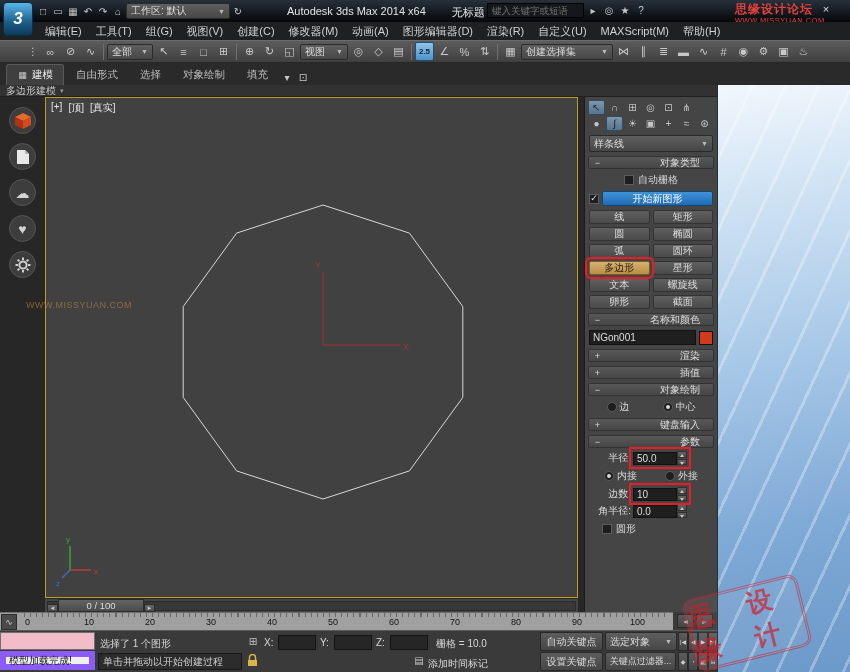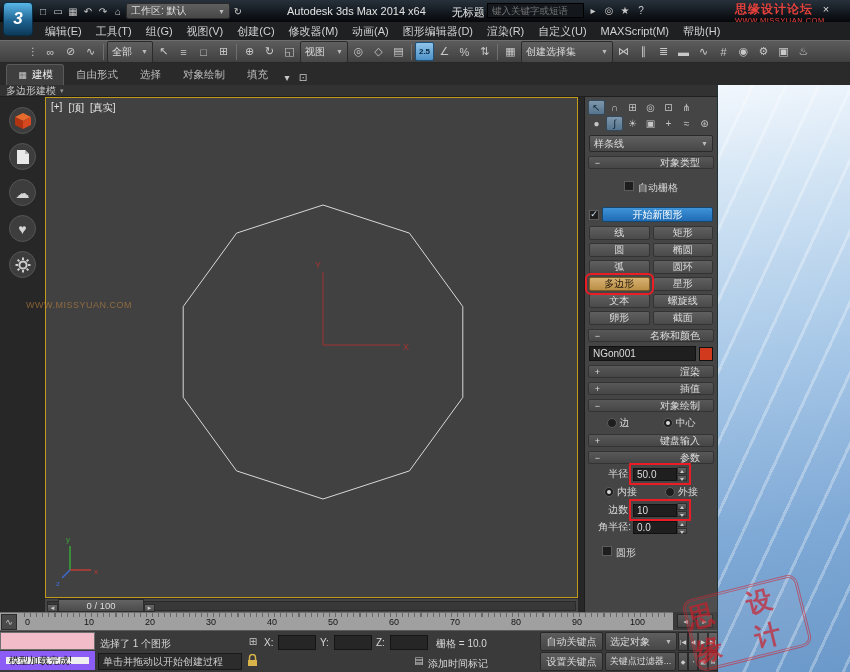--- a/index.html
+++ b/index.html
@@ -19,21 +19,21 @@
   .search{position:absolute;left:487px;top:3px;display:flex;align-items:center;gap:2px}
   .search input{width:97px;height:15px;background:#14181c;border:1px solid #000;color:#9a9a9a;font-size:9.5px;padding:0 4px;font-family:inherit}
   .brand{position:absolute;left:735px;top:3px;line-height:1;text-align:left}
   .brand .b1{color:#e8413c;font-size:12px;font-weight:bold;letter-spacing:1px}
   .brand .b2{color:#e8413c;font-size:7.5px;letter-spacing:.5px;margin-top:2px}
   .closebtn{position:absolute;left:818px;top:2px;width:16px;height:14px;color:#ddd;font-size:11px;display:flex;align-items:center;justify-content:center}
 
   
   .maintoolbar{position:absolute;left:0;top:40px;width:850px;height:23px;background:linear-gradient(#5c5c5c,#404040);border-top:1px solid #6d6d6d;border-bottom:1px solid #262626;display:flex;align-items:center;padding-left:26px;gap:1px}
   .vsep{width:1px;height:16px;background:#2c2c2c;border-right:1px solid #707070;margin:0 2px;flex:none}
-  .dd{display:flex;align-items:center;height:22px;background:linear-gradient(#5f5f5f,#474747);border:1px solid #2a2a2a;border-radius:2px;color:#ddd;font-size:10px;padding:0 4px;gap:4px;flex:none}
+  .dd{display:flex;align-items:center;height:16px;background:linear-gradient(#5f5f5f,#474747);border:1px solid #2a2a2a;border-radius:2px;color:#ddd;font-size:10px;padding:0 4px;gap:4px;flex:none}
   .dd .arrow{margin-left:auto;font-size:7px;color:#bbb}
   .pressed{background:linear-gradient(#8fc4ea,#4d92c8);border:1px solid #1d4f79;color:#07243d;font-weight:bold;font-size:8px}
 
   
   .ribbon{position:absolute;left:0;top:63px;width:850px;height:22px;background:#2a2a2a;display:flex;align-items:flex-end;padding-left:6px;gap:2px}
   .rtab{padding:3px 10px;color:#bdbdbd;font-size:10.5px;display:flex;align-items:center;gap:4px}
   .rtab.active{background:#3f3f3f;border:1px solid #5a5a5a;border-bottom:none;border-radius:3px 3px 0 0;color:#ececec}
   .ribbonstrip{position:absolute;left:0;top:85px;width:850px;height:12px;background:#323232;border-bottom:1px solid #1f1f1f;display:flex;align-items:center;padding-left:6px;gap:4px;font-size:10px;color:#c8c8c8}
 
   
@@ -67,21 +67,21 @@
   
   .cmdpanel{position:absolute;left:578px;top:97px;width:139px;height:515px;background:#272727;padding-left:6px}
   .cp{width:133px;height:100%;background:#454545;border-left:1px solid #1c1c1c;padding:2px 3px}
   .cptabs{display:flex;gap:1px;margin:1px 0}
   .cptab{width:17px;height:15px;display:flex;align-items:center;justify-content:center;color:#c6c6c6;font-size:10px;border-radius:2px}
   .cptab.active{background:linear-gradient(#7e97ac,#56748e);color:#0d2233;border:1px solid #33495c}
   .roll{height:13px;background:linear-gradient(#585858,#464646);border:1px solid #333;border-radius:2px;color:#ddd;font-size:10px;display:flex;align-items:center;padding:0 4px;margin-top:4px}
   .roll .sign{width:9px;text-align:center;font-size:9px}
   .roll .lbl{flex:1;text-align:right;padding-right:9px}
   .cpdd{margin:4px 1px 2px 1px;height:17px}
-  .cbrow{display:flex;align-items:flex-start;justify-content:center;gap:4px;margin:12px 0;font-size:10px;color:#d8d8d8}
+  .cbrow{display:flex;align-items:center;justify-content:center;gap:4px;margin:4px 0;font-size:10px;color:#d8d8d8}
   .cb{width:10px;height:10px;background:#1e1e1e;border:1px solid #5c5c5c;flex:none;display:flex;align-items:center;justify-content:center;color:#cfe3f5;font-size:9px;line-height:1}
   .rd{width:10px;height:10px;border-radius:50%;background:#1e1e1e;border:1px solid #5c5c5c;flex:none;position:relative}
   .rd.sel::after{content:"";position:absolute;inset:2px;border-radius:50%;background:#d8d8d8}
   .startrow{display:flex;align-items:center;gap:3px;margin:2px 1px}
   .bluebtn{flex:1;height:15px;background:linear-gradient(#3f93d8,#1f6cb4);border:1px solid #16486f;border-radius:2px;color:#fff;font-size:10px;display:flex;align-items:center;justify-content:center}
   .btngrid{display:grid;grid-template-columns:1fr 1fr;gap:3px;margin:4px 1px}
   .cpbtn{height:14px;background:linear-gradient(#606060,#4a4a4a);border:1px solid #333;border-radius:2px;color:#ddd;font-size:10px;display:flex;align-items:center;justify-content:center}
   .cpbtn.amber{background:linear-gradient(#d7b173,#ba8e45);border-color:#7a5a22;color:#22180a}
   .red-box{outline:2px solid #ec1c24;outline-offset:2px;position:relative;z-index:3}
   .namerow{display:flex;align-items:center;gap:3px;margin:4px 1px}

